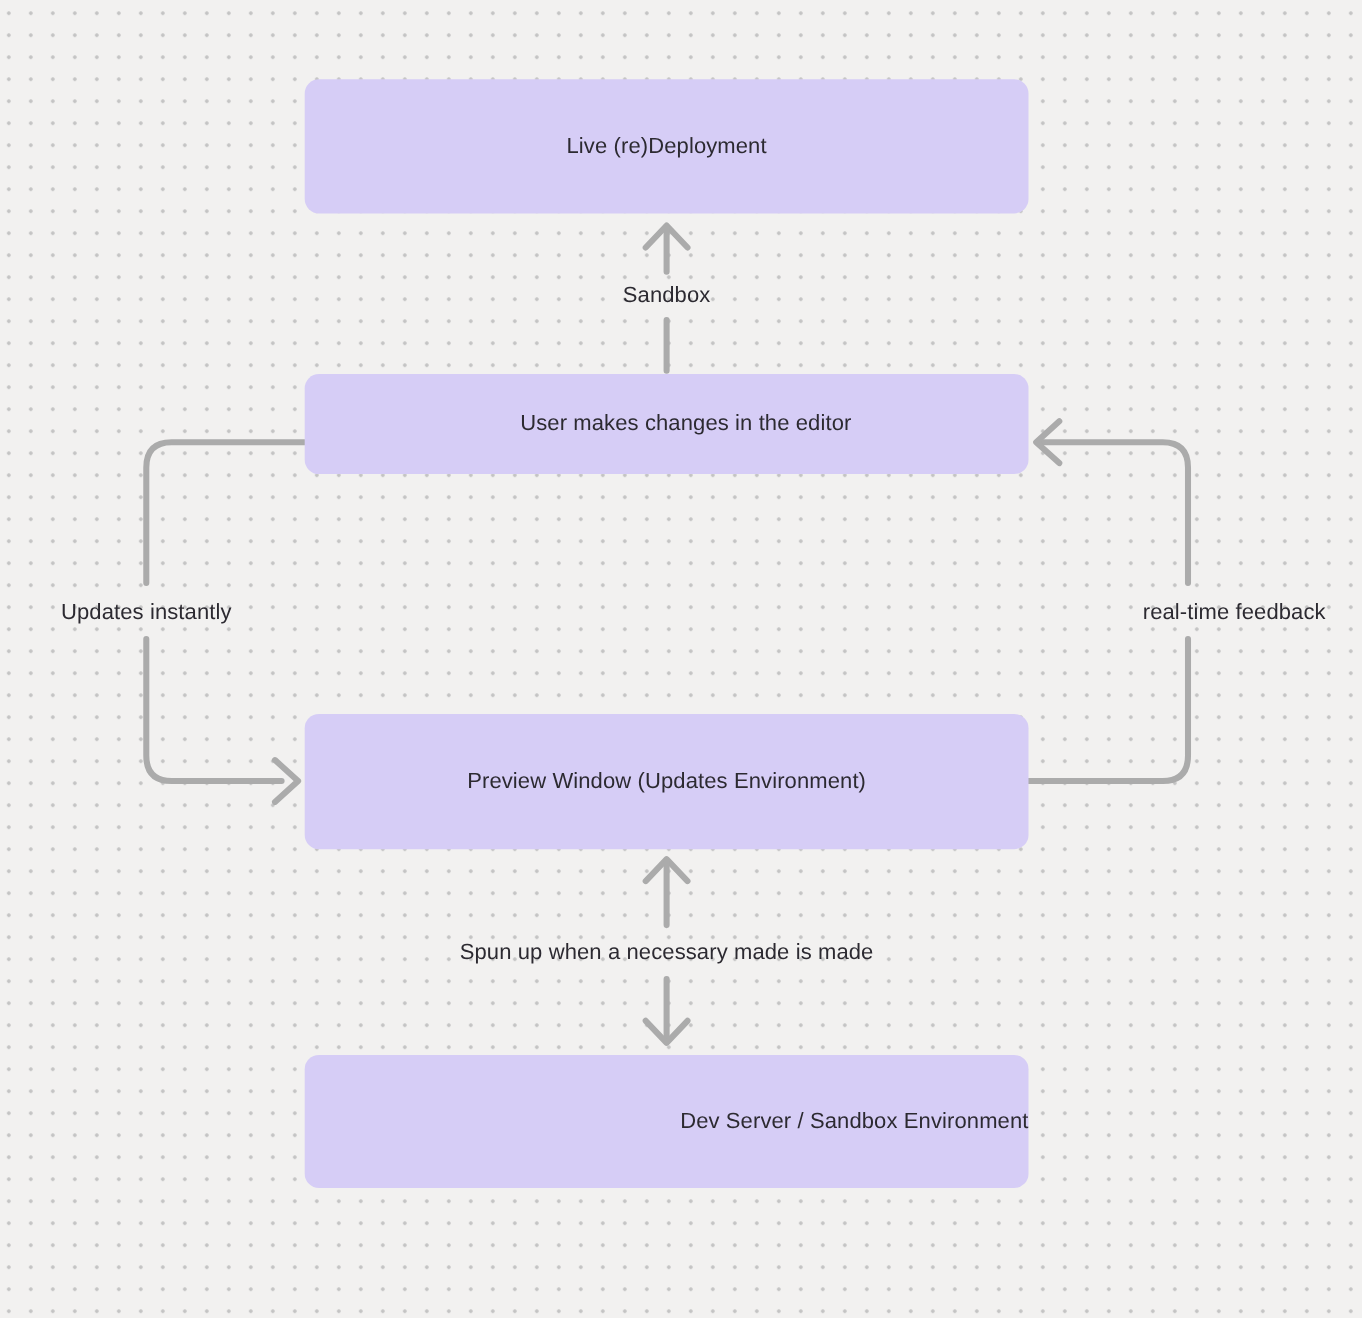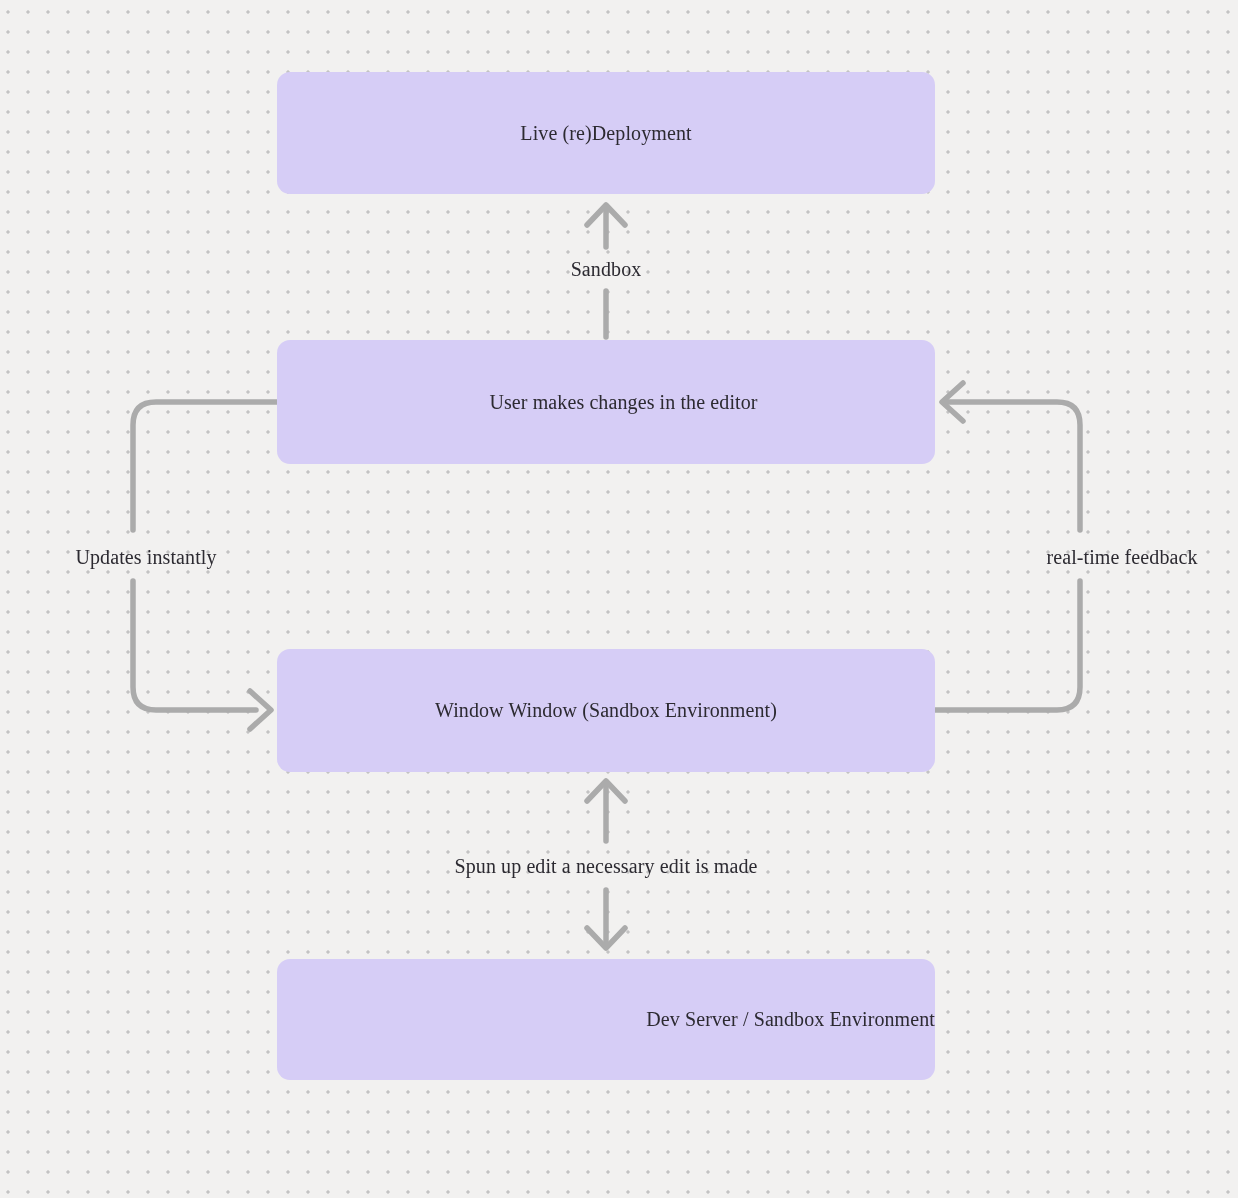--- a/index.html
+++ b/index.html
@@ -17,21 +17,20 @@
   }
   .canvas {
     position: relative;
     width: 1238px;
     height: 1198px;
     overflow: hidden;
     background-color: var(--background);
     background-image: radial-gradient(circle, var(--grid-dot) 1.3px, transparent 2px);
     background-size: 20px 20px;
     background-position: -2px 2px;
-    font-family: Liberation Serif, serif;
   }
   .edges-svg {
     position: absolute;
     inset: 0;
     width: 1238px;
     height: 1198px;
     pointer-events: none;
   }
   .edges-svg path {
     fill: none;
@@ -49,34 +48,34 @@
     display: flex;
     align-items: center;
     justify-content: center;
     text-align: center;
     font-size: 20px;
     font-weight: 400;
     color: var(--text);
     letter-spacing: 0.1px;
   }
   .node-1 { top: 72px;  height: 122px; }
-  .node-2 { top: 340px; height: 124px; padding-left: 35px; }
+  .node-2 { top: 340px; height: 91px; padding-left: 35px; }
   .node-3 { top: 649px; height: 123px; }
   .node-4 { top: 959px; height: 121px; justify-content: flex-end; }
   .edge-label {
     position: absolute;
     transform: translate(-50%, -50%);
     font-size: 20px;
     font-weight: 400;
     color: var(--text);
     white-space: nowrap;
     letter-spacing: 0.1px;
   }
   .label-publish  { left: 606px;  top: 269px; }
-  .label-updates  { left: 146px;  top: 557px; }
+  .label-updates  { left: 133px;  top: 557px; }
   .label-feedback { left: 1078px; top: 557px; margin-left: 44px; }
   .label-spun-up  { left: 606px;  top: 866px; }
 </style>
 </head>
 <body>
 
 <div class="canvas">
 
   <svg class="edges-svg" viewBox="0 0 1238 1198" xmlns="http://www.w3.org/2000/svg">
 
@@ -108,25 +107,25 @@
 
   <div class="node node-1">
     <span>Live (re)Deployment</span>
   </div>
 
   <div class="node node-2">
     <span>User makes changes in the editor</span>
   </div>
 
   <div class="node node-3">
-    <span>Window Window (Sandbox Environment)</span>
+    <span>Preview Window (Updates Environment)</span>
   </div>
 
   <div class="node node-4">
     <span>Dev Server / Sandbox Environment</span>
   </div>
 
   <div class="edge-label label-publish">Sandbox</div>
   <div class="edge-label label-updates">Updates instantly</div>
   <div class="edge-label label-feedback">real-time feedback</div>
-  <div class="edge-label label-spun-up">Spun up edit a necessary edit is made</div>
+  <div class="edge-label label-spun-up">Spun up when a necessary made is made</div>
 
 </div>
 
 </body></html>

